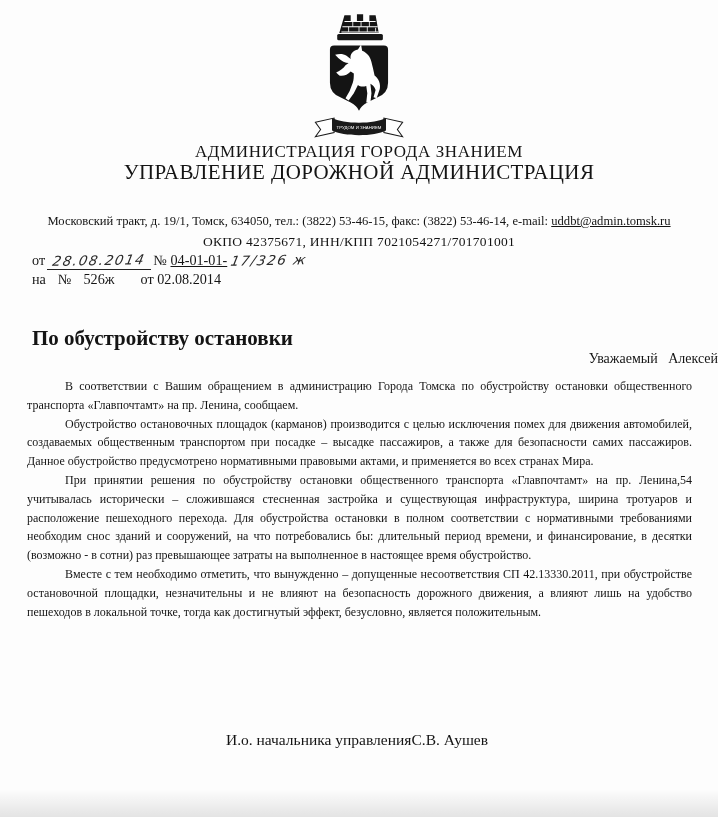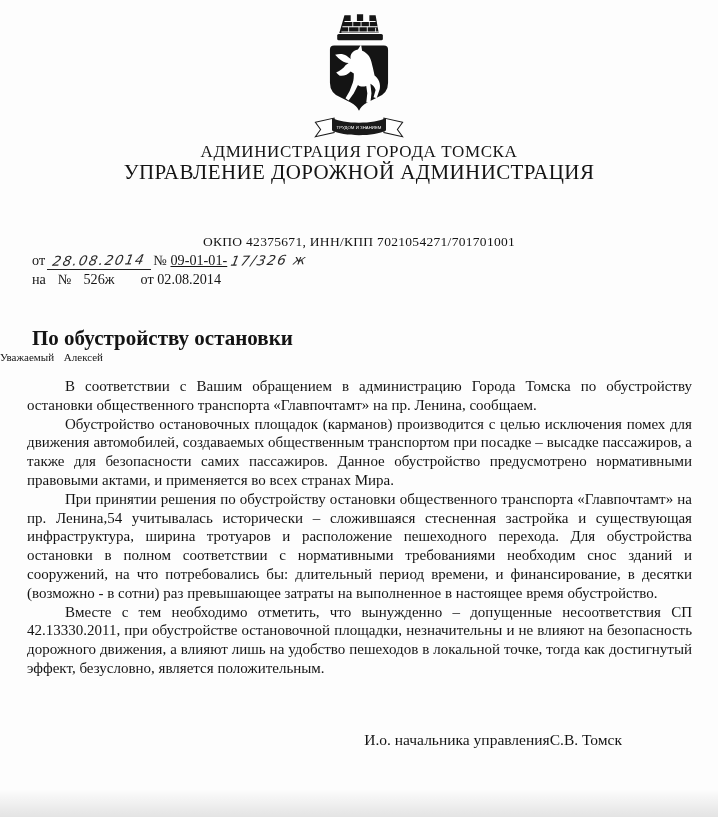--- a/index.html
+++ b/index.html
@@ -36,31 +36,31 @@
     font-style:italic;
     font-size:13.5px;
     letter-spacing:1.5px;
     transform:skewX(-12deg) rotate(-1deg);
     color:#2a2a2a;
   }
   .ref-in .gap-s { display:inline-block; width:12px; }
   .ref-in .gap-m { display:inline-block; width:26px; }
   
   .subject { position:absolute; top:326px; left:32px; font-weight:bold; font-size:21px; }
-  .salutation { position:absolute; top:351px; left:0; right:0; text-align:left; font-size:11px; word-spacing:7px; }
+  .salutation { position:absolute; top:351px; left:0; right:0; text-align:right; font-size:14px; word-spacing:7px; }
   
   .body-text {
     position:absolute; top:377px; left:27px; width:665px;
-    font-size:15px; line-height:18.8px; text-align:justify;
+    font-size:12px; line-height:18.8px; text-align:justify;
   }
   .body-text p { margin:0; text-indent:38px; }
   
   .signature {
     position:absolute; top:731px; left:21px; right:26px;
-    display:flex; justify-content:flex-end; align-items:baseline;
+    display:flex; justify-content:center; align-items:baseline;
     font-size:15.5px;
   }
   .signer-position { margin-left:71px; }
   .signer-name { margin-right:70px; }
 </style>
 </head>
 <body>
 
 <div class="page">
 
@@ -81,45 +81,46 @@
       <g>
         <path d="M8,112 L26,108 L26,122 L8,126 L13,119 Z" fill="#ffffff" stroke="#1a1a1a" stroke-width="1"></path>
         <path d="M92,112 L74,108 L74,122 L92,126 L87,119 Z" fill="#ffffff" stroke="#1a1a1a" stroke-width="1"></path>
         <path d="M24,108 C35,114 65,114 76,108 L76,120 C65,126 35,126 24,120 Z" fill="#1a1a1a"></path>
         <text x="50" y="118.8" font-size="4.2" fill="#ffffff" text-anchor="middle" font-family="Liberation Sans, sans-serif">ТРУДОМ И ЗНАНИЕМ</text>
       </g>
     </svg>
   </div>
 
   <div class="titles">
-    <div class="org-line1">АДМИНИСТРАЦИЯ ГОРОДА ТОМСКА</div>
+    <div class="org-line1">АДМИНИСТРАЦИЯ ГОРОДА ЗНАНИЕМ</div>
     <div class="org-line2">УПРАВЛЕНИЕ ДОРОЖНОЙ АДМИНИСТРАЦИЯ</div>
   </div>
 
+  <div class="address"><span>Московский тракт, д. 19/1, Томск, 634050, тел.: (3822) 53-46-15, факс: (3822) 53-46-14, e-mail: </span><span class="u">uddbt@admin.tomsk.ru</span></div>
   <div class="okpo">ОКПО 42375671, ИНН/КПП 7021054271/701701001</div>
 
   <div class="ref">
     <div class="ref-row">
-      <span>от</span><span class="hw-slot"><span class="hw">28.08.2014</span></span><span>№</span>&nbsp;<span class="u">09-01-01-</span>&nbsp;<span class="hw">17/326 ж</span>
+      <span>от</span><span class="hw-slot"><span class="hw">28.08.2014</span></span><span>№</span>&nbsp;<span class="u">04-01-01-</span>&nbsp;<span class="hw">17/326 ж</span>
     </div>
     <div class="ref-row ref-in">
       <span>на</span><span class="gap-s"></span><span>№</span><span class="gap-s"></span><span>526ж</span><span class="gap-m"></span><span>от</span>&nbsp;<span>02.08.2014</span>
     </div>
   </div>
 
   <div class="subject">По обустройству остановки</div>
 
   <div class="salutation">Уважаемый Алексей</div>
 
   <div class="body-text">
     <p>В соответствии с Вашим обращением в администрацию Города Томска по обустройству остановки общественного транспорта «Главпочтамт» на пр. Ленина, сообщаем.</p>
     <p>Обустройство остановочных площадок (карманов) производится с целью исключения помех для движения автомобилей, создаваемых общественным транспортом при посадке – высадке пассажиров, а также для безопасности самих пассажиров. Данное обустройство предусмотрено нормативными правовыми актами, и применяется во всех странах Мира.</p>
     <p>При принятии решения по обустройству остановки общественного транспорта «Главпочтамт» на пр. Ленина,54 учитывалась исторически – сложившаяся стесненная застройка и существующая инфраструктура, ширина тротуаров и расположение пешеходного перехода. Для обустройства остановки в полном соответствии с нормативными требованиями необходим снос зданий и сооружений, на что потребовались бы: длительный период времени, и финансирование, в десятки (возможно - в сотни) раз превышающее затраты на выполненное в настоящее время обустройство.</p>
     <p>Вместе с тем необходимо отметить, что вынужденно – допущенные несоответствия СП 42.13330.2011, при обустройстве остановочной площадки, незначительны и не влияют на безопасность дорожного движения, а влияют лишь на удобство пешеходов в локальной точке, тогда как достигнутый эффект, безусловно, является положительным.</p>
   </div>
 
   <div class="signature">
     <span class="signer-position">И.о. начальника управления</span>
-    <span class="signer-name">С.В. Томск</span>
+    <span class="signer-name">С.В. Аушев</span>
   </div>
 
   <div class="scan-shadow"></div>
 </div>
 
 </body></html>

